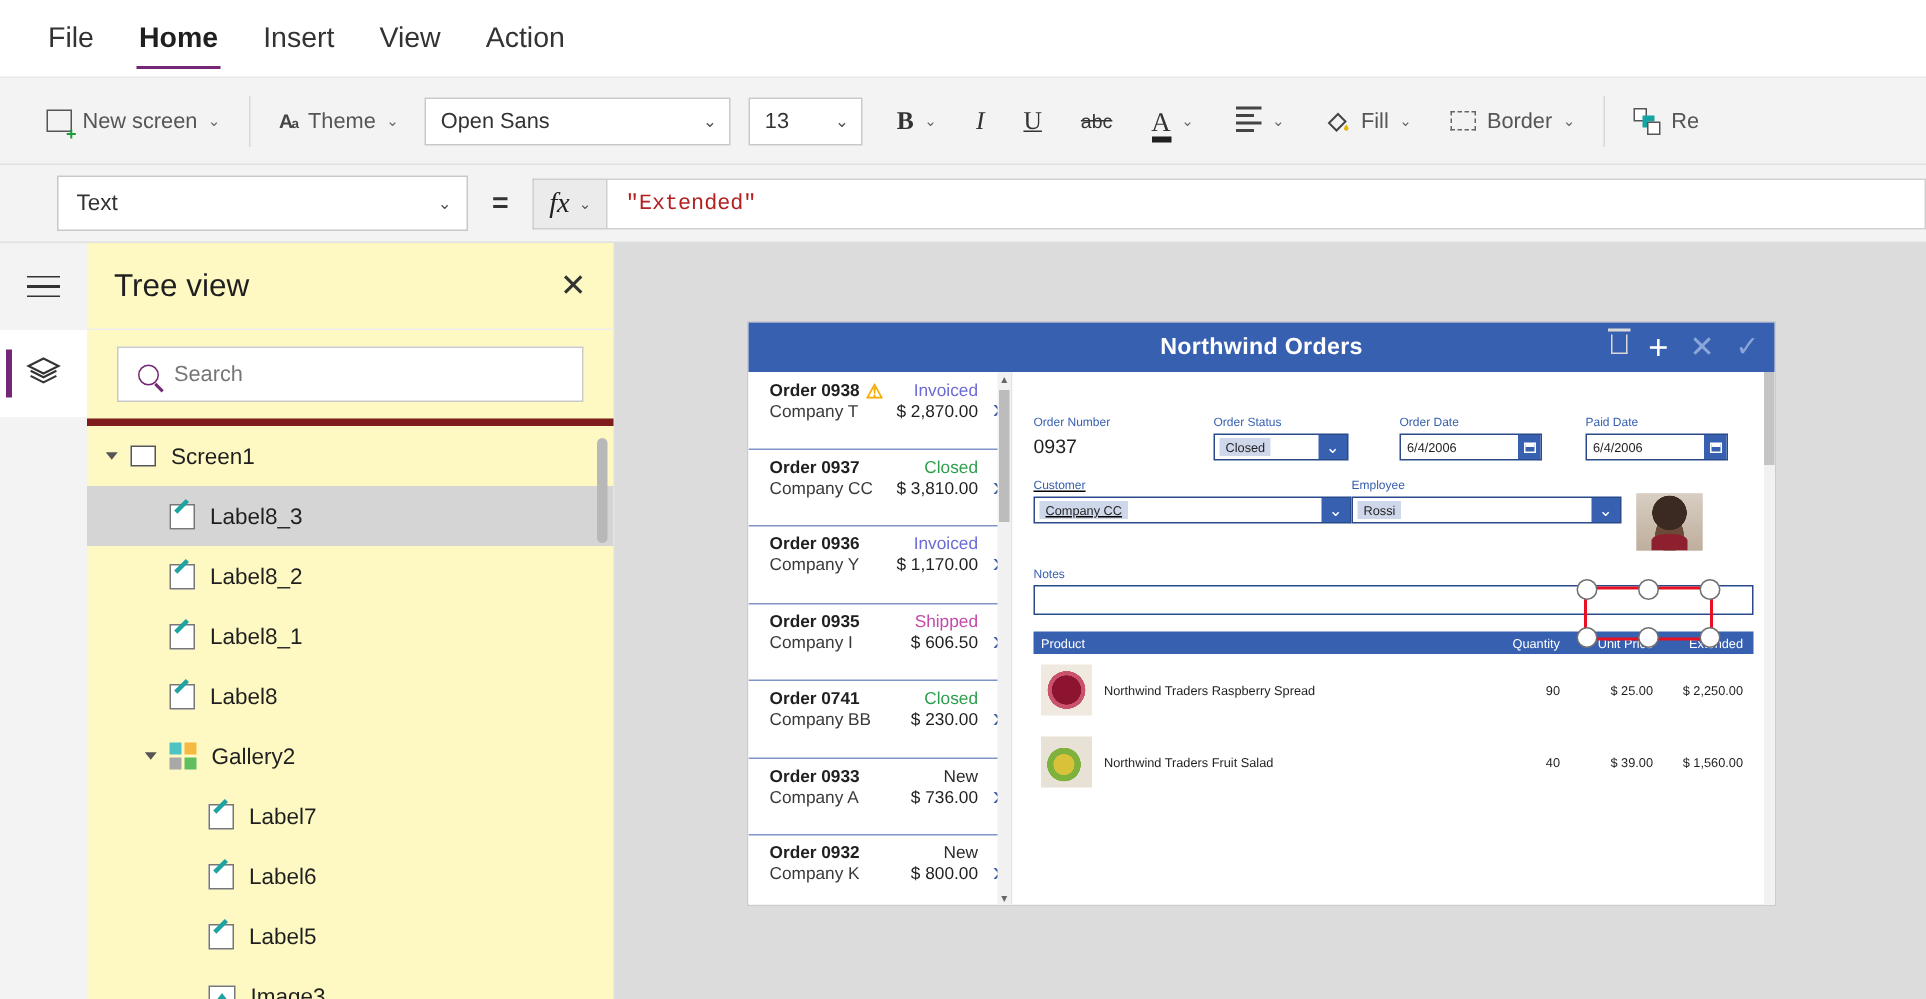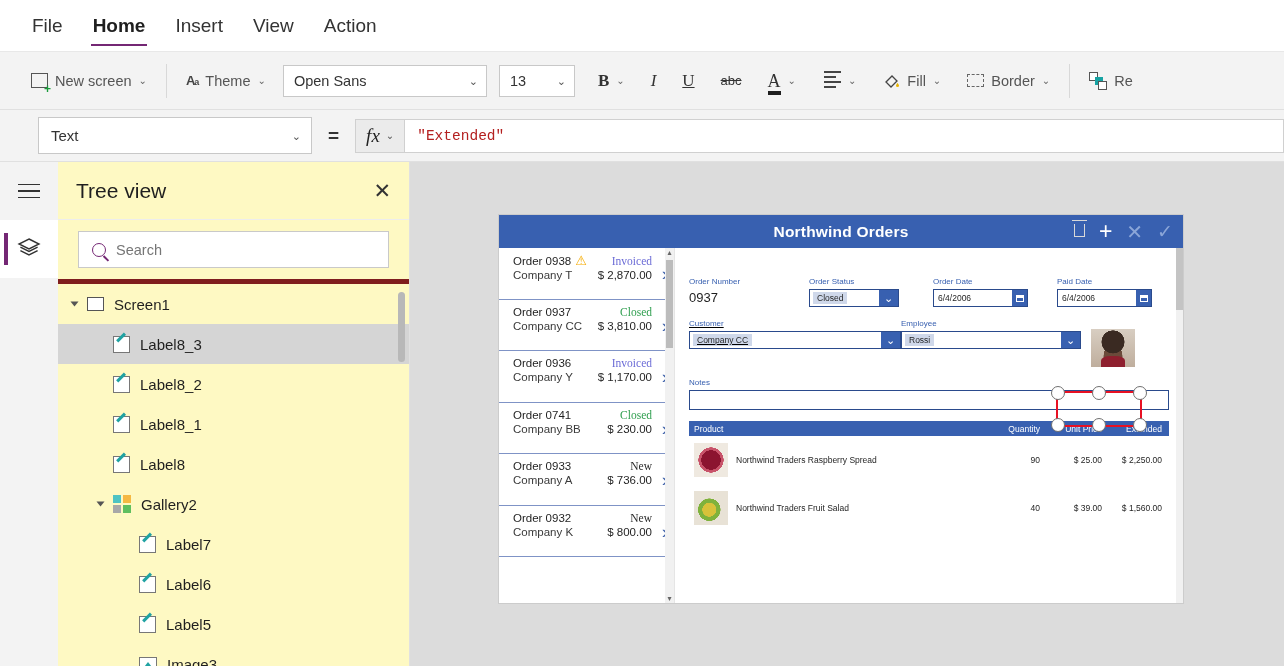--- a/index.html
+++ b/index.html
@@ -217,23 +217,23 @@
   .app-body { display:flex; height: calc(388px - 33px); }
 
   
   .orderlist { width:232px; border-right:1px solid #e5e5e5; position:relative; background:#fff; overflow:hidden;}
   .order-item {
     height:51.5px; padding:6px 22px 6px 14px; position:relative;
     border-bottom:1px solid #7f93c6; cursor:pointer;
   }
   .order-r1, .order-r2 { display:flex; justify-content:space-between; align-items:center; }
   .order-r1 { margin-bottom:2px; }
-  .order-no { font-size:11.5px; font-weight:normal; color:#1f1f1f; display:flex; align-items:center; gap:4px;}
+  .order-no { font-size:11.5px; font-weight:bold; color:#1f1f1f; display:flex; align-items:center; gap:4px;}
   .warn-ico { color:#f5ab00; font-size:13px; line-height:1; }
-  .order-status { font-size:11.5px;font-family:Liberation Serif, serif; }
+  .order-status { font-size:11.5px; }
   .order-co { font-size:11.5px; color:#3a3a3a; }
   .order-amt { font-size:11.5px; color:#1f1f1f; }
   .chev-r {
     position:absolute; right:6px; top:50%; transform:translateY(-50%);
     color:#3c5fa8; font-size:19px; font-weight:300; line-height:1;
   }
   .ol-scroll { position:absolute; right:0; top:0; width:9px; height:100%; background:#f1f1f1;}
   .ol-arrow { text-align:center; font-size:8px; color:#666; line-height:9px;}
   .ol-thumb { position:absolute; left:1px; width:7px; background:#bcbcbc;}
 
@@ -581,20 +581,33 @@
                 </div>
                 <div class="order-r2">
                   <span class="order-co">Company Y</span>
                   <span class="order-amt">$ 1,170.00</span>
                 </div>
                 <span class="chev-r">›</span>
               </div>
               <div class="order-item">
                 <div class="order-r1">
                   <span class="order-no">
+                    <span>Order 0935</span>
+                  </span>
+                  <span class="order-status" style="color: rgb(194, 74, 168);">Shipped</span>
+                </div>
+                <div class="order-r2">
+                  <span class="order-co">Company I</span>
+                  <span class="order-amt">$ 606.50</span>
+                </div>
+                <span class="chev-r">›</span>
+              </div>
+              <div class="order-item">
+                <div class="order-r1">
+                  <span class="order-no">
                     <span>Order 0741</span>
                   </span>
                   <span class="order-status" style="color: rgb(46, 158, 78);">Closed</span>
                 </div>
                 <div class="order-r2">
                   <span class="order-co">Company BB</span>
                   <span class="order-amt">$ 230.00</span>
                 </div>
                 <span class="chev-r">›</span>
               </div>

